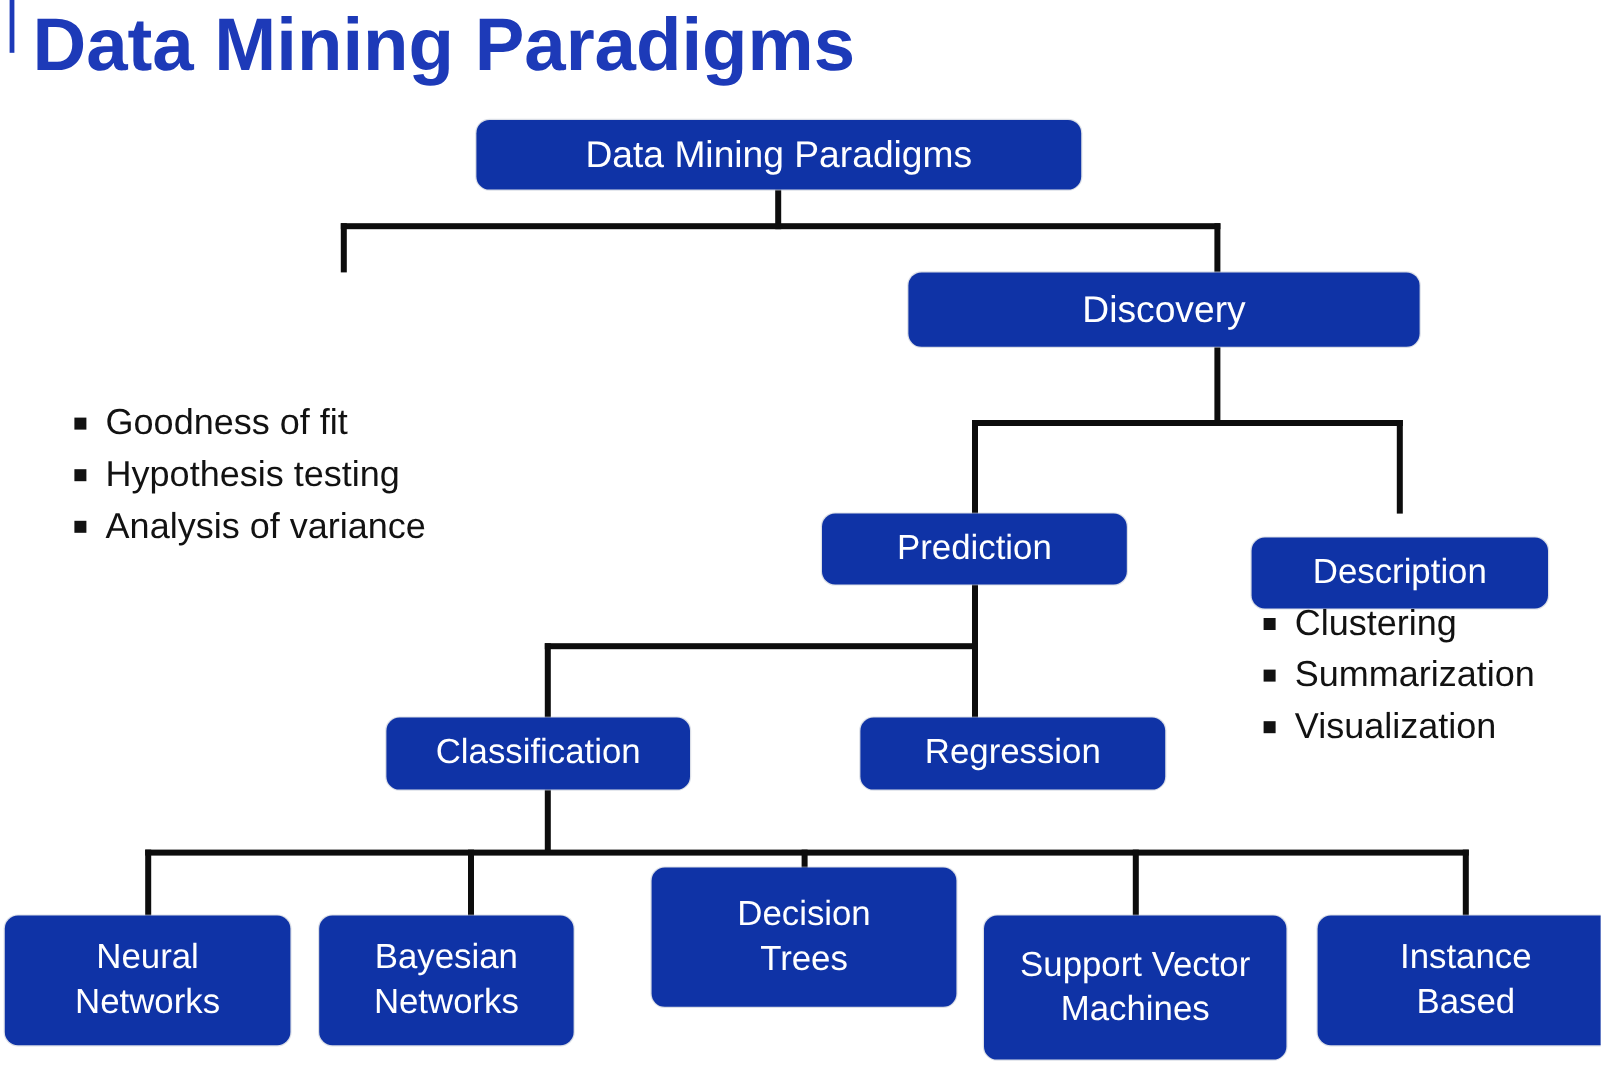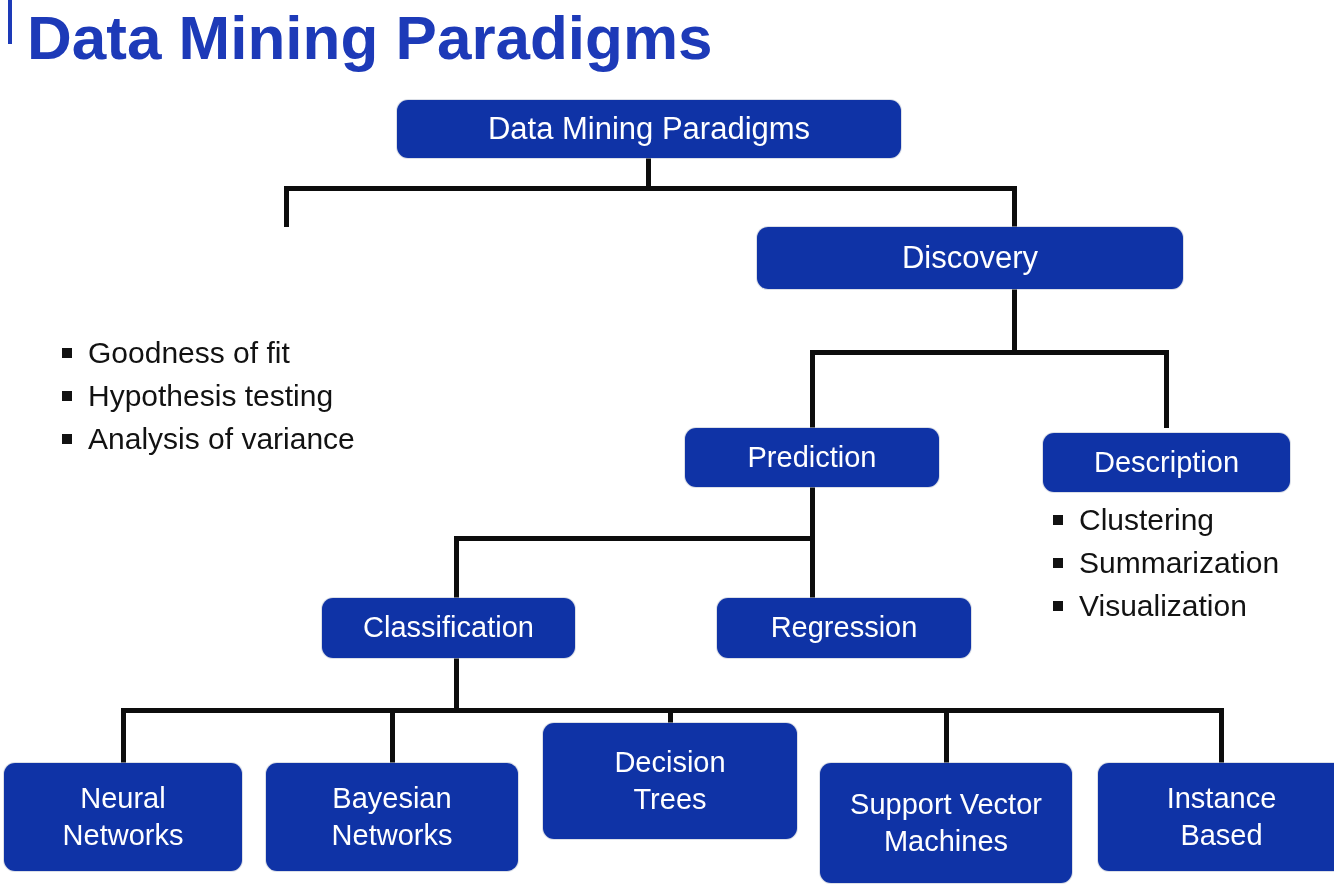--- a/index.html
+++ b/index.html
@@ -33,25 +33,25 @@
   .node .label{
     font-size:29px;font-weight:400;white-space:pre-line;line-height:1.28;
     padding:0 6px;
   }
   .n-root{left:397px;top:100px;width:504px;height:58px;}
   .n-root .label{font-size:31px;}
   .n-verification{left:32px;top:227px;width:508px;height:62px;}
   .n-verification .label,.n-discovery .label{font-size:31px;}
   .n-discovery{left:757px;top:227px;width:426px;height:62px;}
   .n-prediction{left:685px;top:428px;width:254px;height:59px;}
-  .n-description{left:1043px;top:433px;width:247px;height:59px;text-align:center;}
+  .n-description{left:1043px;top:448px;width:247px;height:59px;text-align:center;}
   .n-classification{left:322px;top:598px;width:253px;height:60px;}
   .n-regression{left:717px;top:598px;width:254px;height:60px;}
   .n-neural{left:4px;top:763px;width:238px;height:108px;}
-  .n-bayesian{left:266px;top:763px;width:252px;height:108px;}
+  .n-bayesian{left:266px;top:763px;width:212px;height:108px;}
   .n-decision{left:543px;top:723px;width:254px;height:116px;}
   .n-svm{left:820px;top:763px;width:252px;height:120px;}
   .n-instance{left:1098px;top:763px;width:247px;height:108px;}
   .line{position:absolute;background:var(--line-color);}
   .l-root-stem{left:646px;top:158px;width:5px;height:33px;}
   .l-top-h{left:284px;top:186px;width:733px;height:5px;}
   .l-verification-drop{left:284px;top:186px;width:5px;height:41px;}
   .l-discovery-drop{left:1012px;top:186px;width:5px;height:41px;}
   .l-discovery-stem{left:1012px;top:289px;width:5px;height:66px;}
   .l-disc-h{left:810px;top:350px;width:359px;height:5px;}

